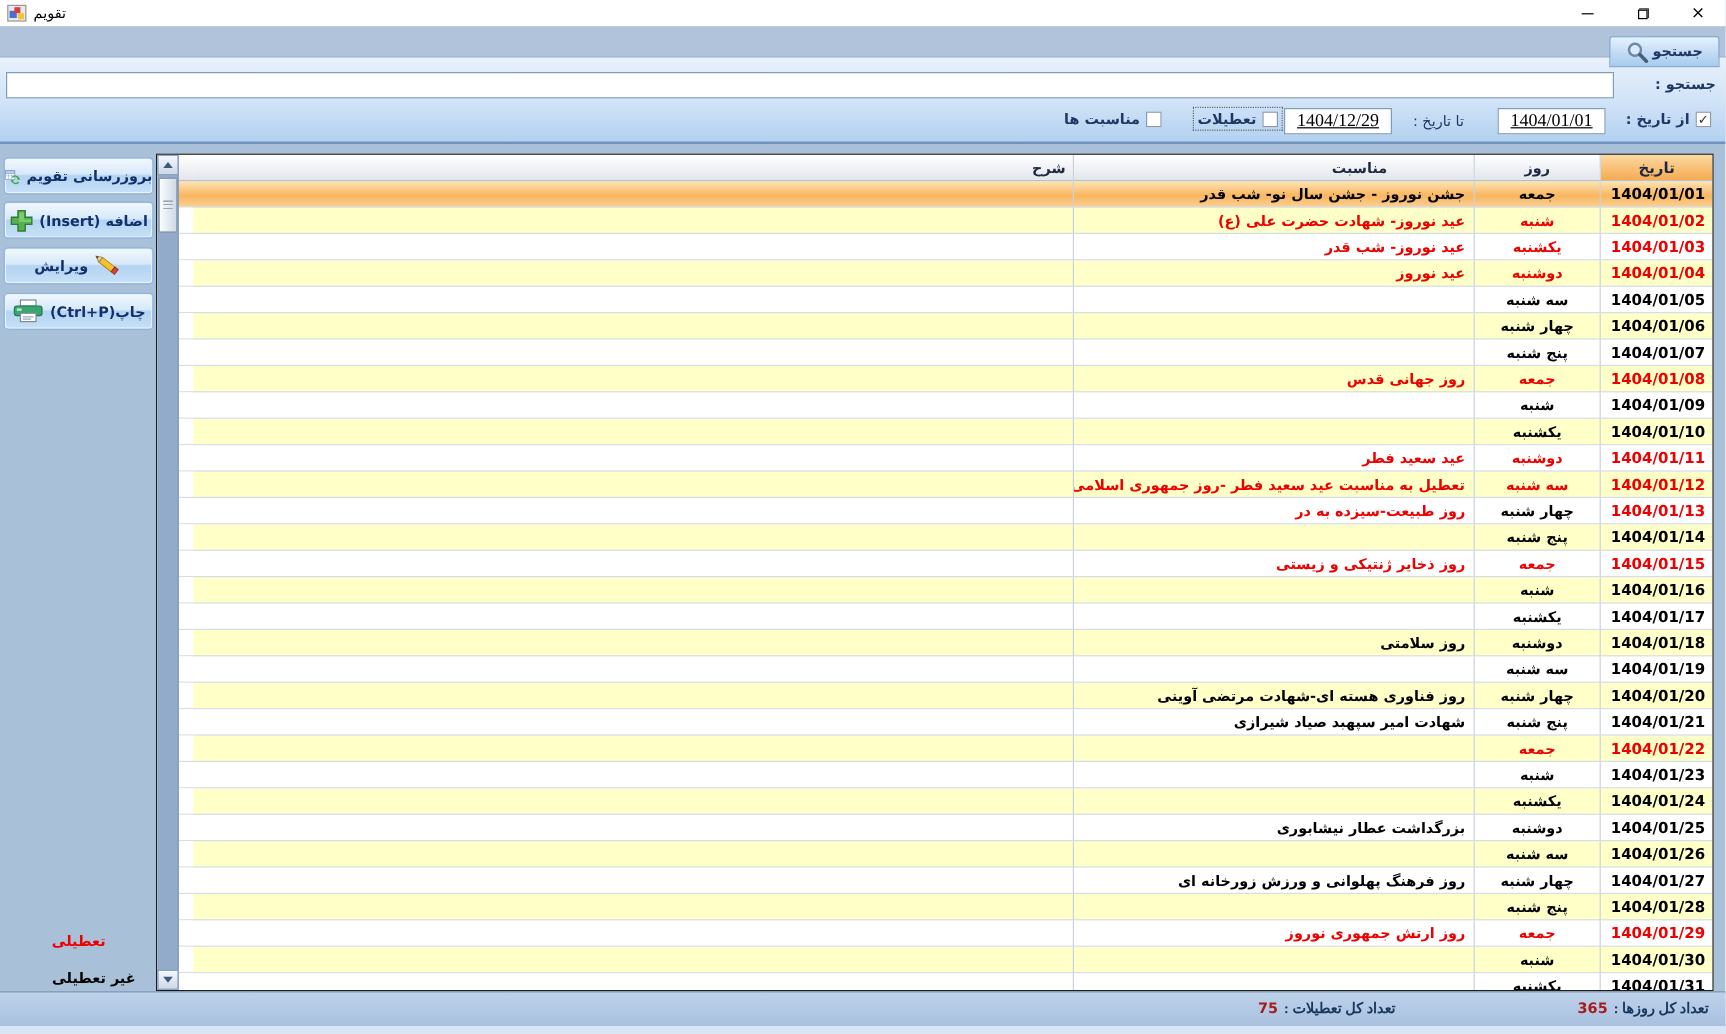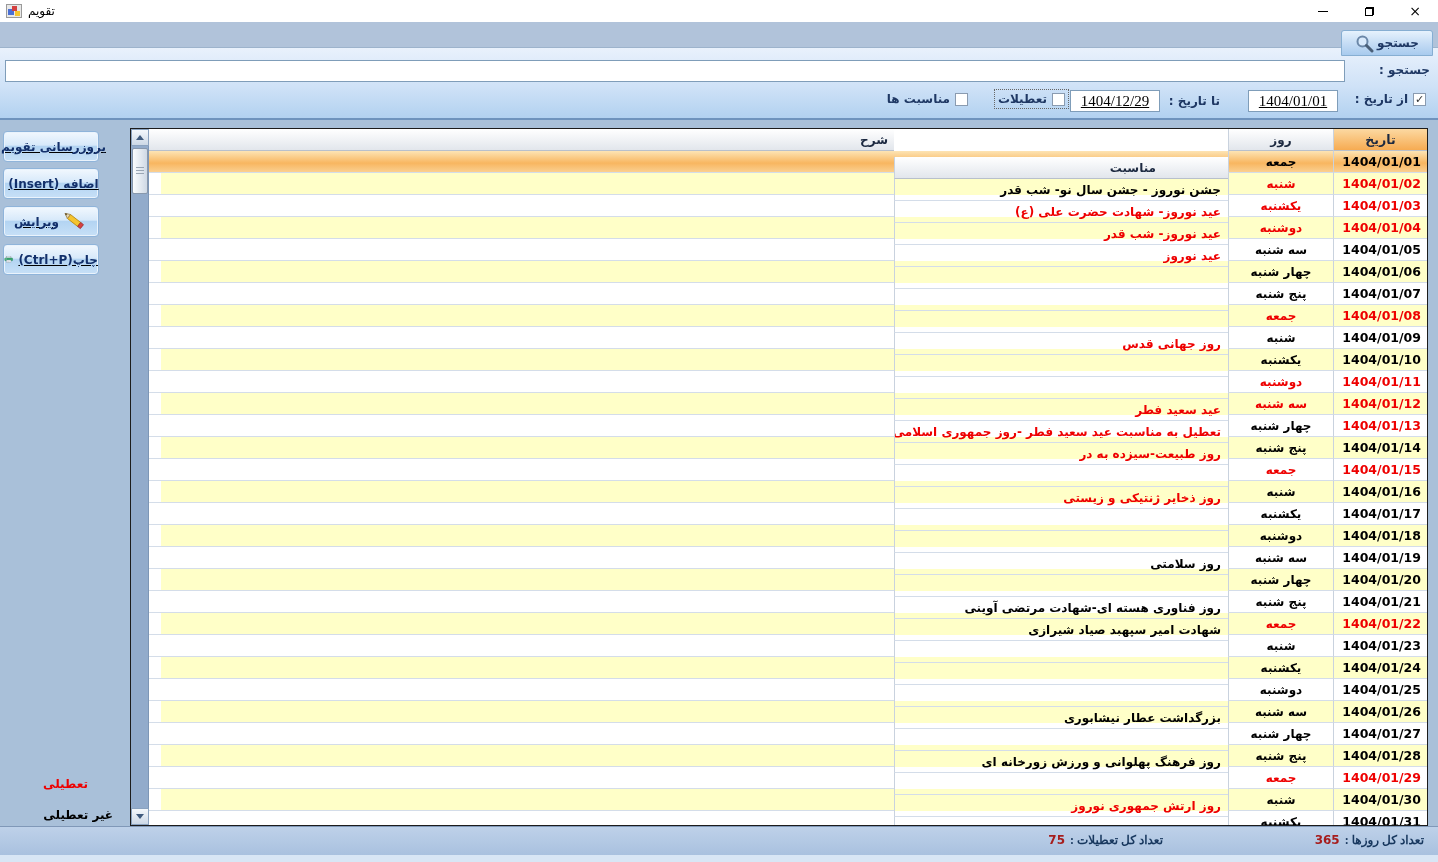--- a/index.html
+++ b/index.html
@@ -42,34 +42,34 @@
     border:1px solid #7f9db9; background:#fff; font-size:12px; padding:0 4px; direction:ltr; }
 
   .filter-row { position:absolute; top:90px; left:0; right:0; height:24px; }
   .chk-group { position:absolute; top:2px; display:flex; direction:rtl; align-items:center; gap:5px; }
   .chk-box { width:13px; height:13px; background:#fff; border:1px solid #8a9bb0;
     display:flex; align-items:center; justify-content:center; font-size:11px; color:#333; line-height:1; }
   .chk-label { font-size:12px; font-weight:bold; color:#1f3864; white-space:nowrap; }
   .grp-from { right:12px; }
   .grp-holidays { right:372px; outline:1px dotted #666; outline-offset:2px; padding:0 1px; }
   .grp-occasions { right:470px; }
-  .date-label { position:absolute; top:4px; font-size:12px; font-weight:bold; color:#1f3864;
+  .date-label { position:absolute; top:4px; font-size:12px; font-weight:normal; color:#1f3864;
     direction:rtl; white-space:nowrap; }
   .lbl-to { right:218px; }
   .date-input { position:absolute; top:0; height:22px; width:90px; border:1px solid #7f9db9;
     background:#fff; text-align:center; font-family:"Liberation Serif", serif; font-size:15px;
     color:#000; direction:ltr;text-decoration:underline; }
   .inp-from { right:100px; }
   .inp-to { right:278px; }
 
   
-  .side-btn { position:absolute; left:3px; width:96px; height:31px;
+  .side-btn { position:absolute; left:3px; width:125px; height:31px;
     background:linear-gradient(#f2f8fe 0%, #d7e9fa 45%, #b3d4f2 50%, #c7e0f7 100%);
     border:1px solid #8fb4da; border-radius:4px; box-shadow:inset 0 0 0 1px #eaf3fc;
-    display:flex; direction:rtl; align-items:center; justify-content:center; gap:5px;text-decoration:underline; }
+    display:flex; direction:rtl; align-items:center; justify-content:center; gap:5px; }
   .side-btn .lbl { font-size:12px; font-weight:bold; color:#13306b; white-space:nowrap; }
   .btn-update { top:131px; } .btn-add { top:168px; } .btn-edit { top:206px; } .btn-print { top:244px; }
 
   
   .legend-holiday { position:absolute; left:18px; top:777px; width:95px; text-align:center;
     font-size:12px; font-weight:bold; color:#ee0000; direction:rtl; }
   .legend-workday { position:absolute; left:18px; top:808px; width:95px; 
     font-size:12px; font-weight:bold; color:#000; direction:rtl; }
 
   
@@ -93,21 +93,21 @@
   .grid { position:absolute; left:18px; top:0; right:0; bottom:0; overflow:hidden; }
   .hrow, .trow { display:flex; width:100%; }
   .hrow { height:22px; }
   .trow { height:22px; background:#fff; }
   .trow.alt { background:#ffffc8; }
   .cell { height:100%; overflow:hidden; white-space:nowrap; font-size:12px; font-weight:bold;
     color:#000; direction:rtl; display:flex; align-items:center; border-left:1px solid #c9d2de; }
   .trow .cell { border-bottom:1px solid #d4dde9; }
   .cell.gutter { width:12px; border-left:none; background:#fff; }
   .cell.desc  { flex:1; justify-content:flex-start; padding-right:6px; border-left:none; }
-  .cell.occ   { width:334px; justify-content:flex-start; padding-right:7px;margin-top:28px; }
+  .cell.occ   { width:334px; justify-content:flex-start; padding-right:7px; }
   .cell.day   { width:105px; justify-content:center; }
   .cell.date  { width:94px; justify-content:flex-start; padding-right:5px; font-size:12.5px;
     direction:ltr; justify-content:flex-end; padding-right:6px; }
   .cell.red { color:#ee0000; }
   .hrow .cell { background:linear-gradient(#ffffff,#e2e6ec); color:#1c2940;
     border-bottom:1px solid #b8c0cc; }
   .hrow .cell.gutter { background:linear-gradient(#ffffff,#e2e6ec); }
   .hrow .cell.occ { padding-right:72px; }
   .hrow .cell.day { justify-content:center; padding:0; }
   .hrow .cell.date { direction:rtl; justify-content:center; padding:0;

